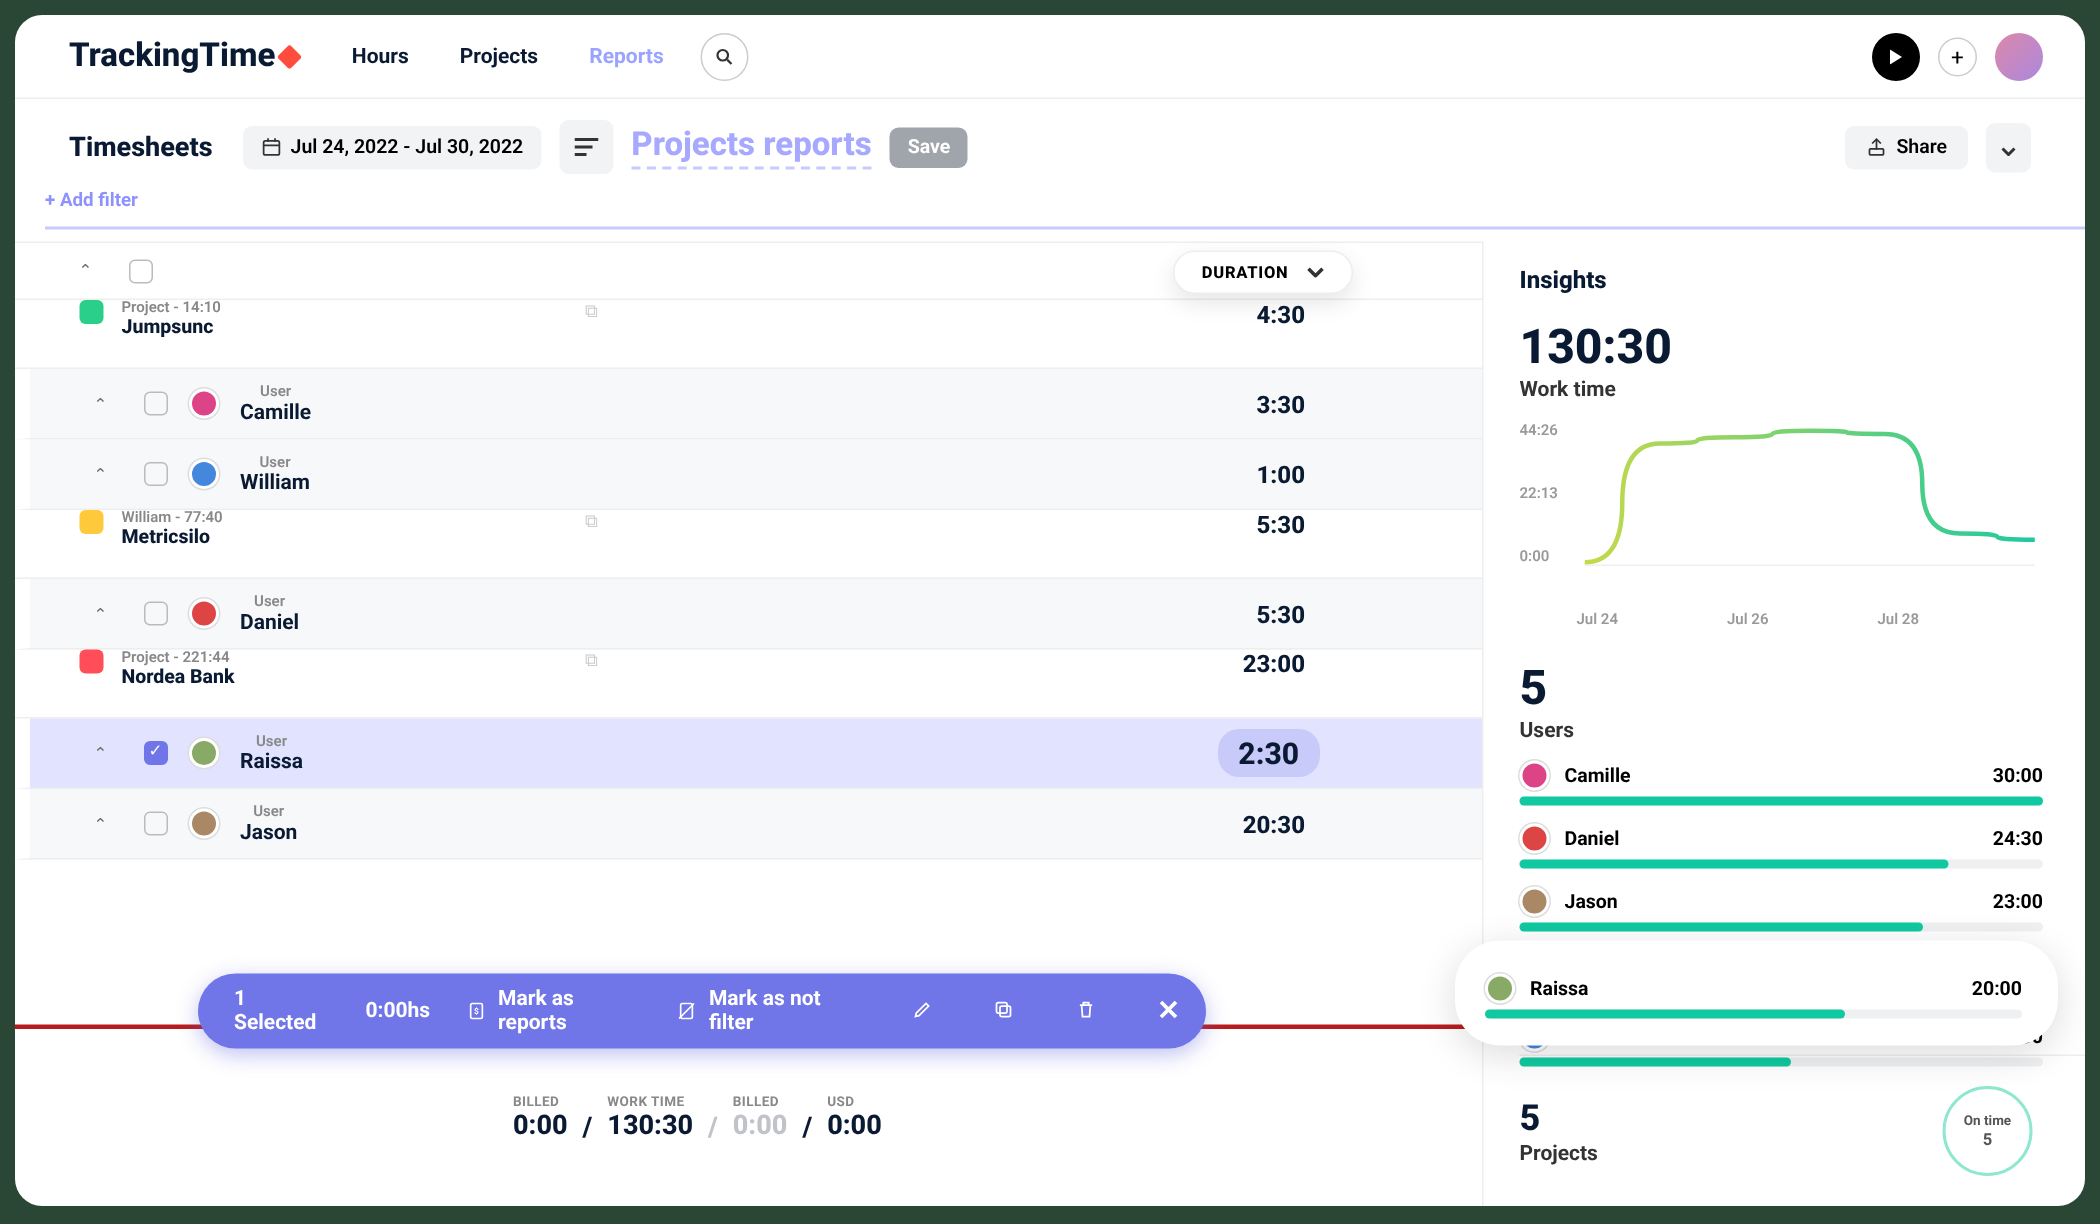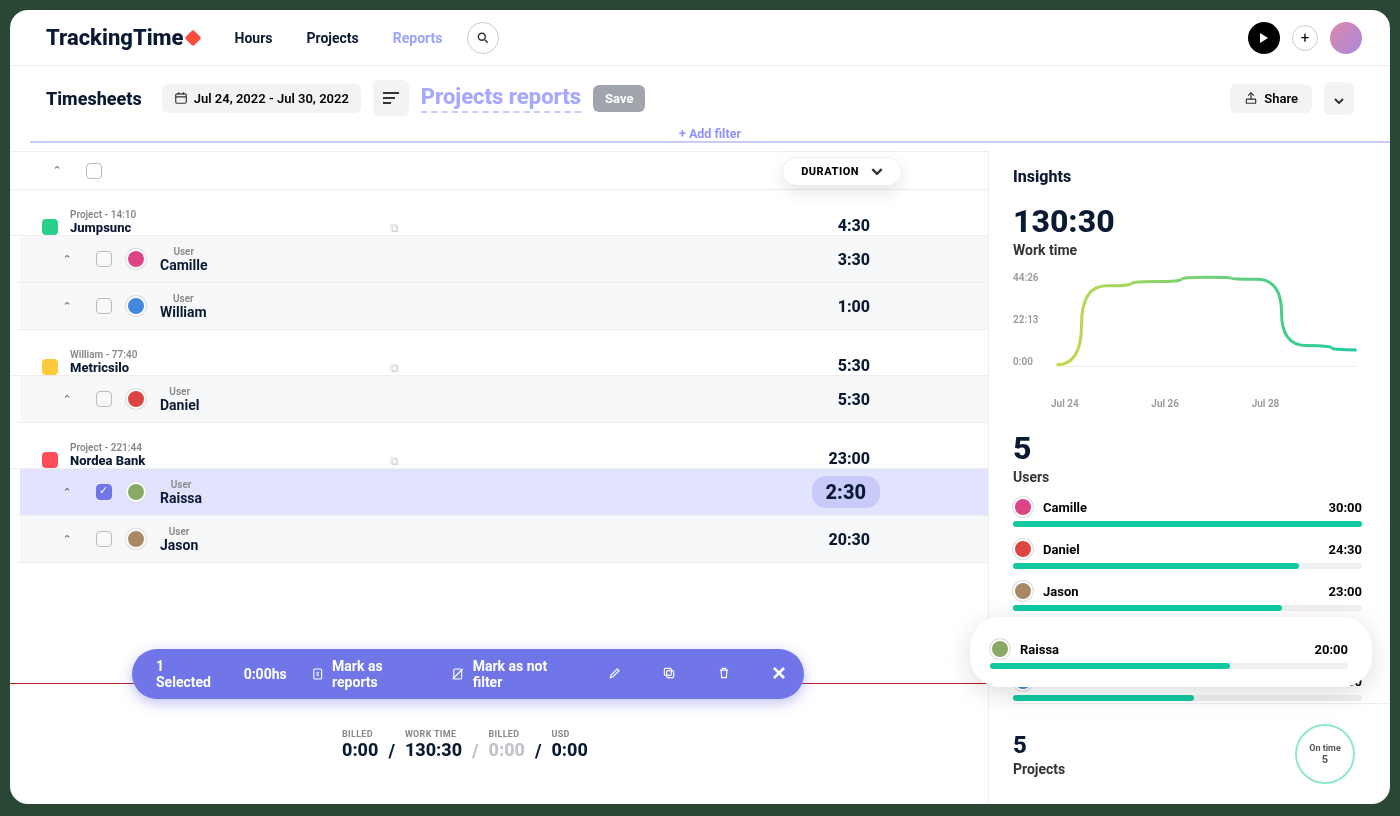--- a/index.html
+++ b/index.html
@@ -18,53 +18,53 @@
   .avatar-top { width: 32px; height: 32px; border-radius: 50%; background: linear-gradient(135deg,#d8a,#a8d); }
   
   .toolbar { display: flex; align-items: center; padding: 14px 36px 10px 36px; gap: 12px; }
   .toolbar h1 { font-size: 18px; font-weight: 800; color: #0a1a33; margin-right: 8px; }
   .date-pill { background: #f1f3f5; border-radius: 6px; padding: 7px 12px; font-size: 13px; font-weight: 600; display: flex; align-items: center; gap: 6px; }
   .icon-square { width: 36px; height: 36px; background: #f1f3f5; border-radius: 6px; display: flex; align-items: center; justify-content: center; }
   .title-editable { color: #a7a9ff; font-size: 22px; font-weight: 800; border-bottom: 2px dashed #c8cafc; padding-bottom: 2px; }
   .save-btn { background: #a0a4ab; color: #fff; font-size: 13px; font-weight: 700; padding: 6px 12px; border-radius: 6px; }
   .share-btn { margin-left: auto; background: #f1f3f5; padding: 7px 14px; border-radius: 6px; font-size: 13px; font-weight: 600; display: flex; align-items: center; gap: 6px; }
   .share-caret { background: #f1f3f5; padding: 7px 10px; border-radius: 6px; }
-  .addfilter { color: #8e92ff; font-size: 12.5px; font-weight: 700; border-bottom: 2px solid #c8cafc; padding-bottom: 0; margin: 0 0 8px 20px; display: inline-block; text-align: center; }
+  .addfilter { color: #8e92ff; font-size: 12.5px; font-weight: 700; border-bottom: 2px solid #c8cafc; padding-bottom: 10px; margin: 0 0 8px 20px; display: inline-block; }
   
   .main { display: flex; flex: 1; min-height: 0; }
   .left-col { flex: 1; display: flex; flex-direction: column; border-top: 1px solid #eee; min-width: 0; position: relative; }
   .right-col { width: 402px; border-left: 1px solid #eee; padding: 16px 28px 0 24px; overflow: visible; }
   
   .table-head { display: flex; align-items: center; height: 38px; border-bottom: 1px solid #eee; padding-left: 36px; position: relative; }
   .caret { width: 22px; text-align: center; color: #666; font-size: 11px; cursor: pointer; }
   .checkbox { width: 16px; height: 16px; border: 1.5px solid #bbb; border-radius: 4px; margin-left: 18px; }
   .checkbox.checked { background: #7076e8; border-color: #7076e8; position: relative; }
   .checkbox.checked::after { content: "✓"; position: absolute; color: #fff; font-size: 11px; left: 2px; top: -1px; }
   .duration-pill { position: absolute; right: 86px; top: 5px; background: #fff; border: 1px solid #eee; border-radius: 18px; padding: 7px 18px; font-size: 11px; font-weight: 800; letter-spacing: 0.5px; display: flex; align-items: center; gap: 12px; box-shadow: 0 6px 16px rgba(0,0,0,0.10); }
   
-  .project-row { display: flex; align-items: flex-end; height: 46px; border-bottom: 1px solid #eee; padding-left: 32px; position: relative; }
+  .project-row { display: flex; align-items: flex-start; height: 46px; border-bottom: 1px solid #eee; padding-left: 43px; position: relative; }
   .proj-info { display: flex; flex-direction: column; }
   .proj-meta { font-size: 10px; color: #888; font-weight: 600; }
   .proj-name { font-size: 13px; font-weight: 800; color: #0a1a33; }
   .ext-icon { margin-left: auto; margin-right: 0; color: #ccc; font-size: 12px; position: absolute; left: 380px; }
   .row-duration { position: absolute; right: 118px; font-size: 16px; font-weight: 800; color: #0a1a33; }
   .user-row { display: flex; align-items: center; height: 47px; border-bottom: 1px solid #eee; padding-left: 48px; position: relative; background: #f7f8fa; border-left: 10px solid #fff; }
   .user-row .caret { margin-left: -12px; }
   .user-row.selected { background: #e1e3ff; }
   .user-row.selected .row-duration { background: #c8cbfa; padding: 4px 14px; border-radius: 14px; font-size: 20px; right: 108px; }
   .mini-avatar { width: 20px; height: 20px; border-radius: 50%; margin-left: 14px; margin-right: 10px; border: 2px solid #fff; box-shadow: 0 0 0 1px #ddd; }
   .user-info { display: flex; flex-direction: column; margin-left: 4px; text-align: center; }
   .user-label { font-size: 10px; color: #888; font-weight: 600; }
   .user-name { font-size: 14px; font-weight: 700; color: #0a1a33; }
   
   .float-bar { position: absolute; left: 122px; bottom: 105px; width: 672px; height: 50px; background: #7076e8; border-radius: 25px; display: flex; align-items: center; color: #fff; font-size: 14px; font-weight: 700; padding: 0 10px 0 24px; gap: 24px; box-shadow: 0 4px 14px rgba(96,100,220,0.4); }
   .float-bar .act { display: flex; align-items: center; gap: 8px; }
   .float-bar .ico { width: 32px; text-align: center; font-size: 16px; }
   
-  .totals { border-top: 1px solid #b91c1c; height: 121px; display: flex; align-items: center; padding-left: 332px; gap: 10px; }
+  .totals { border-top: 3px solid #b91c1c; height: 121px; display: flex; align-items: center; padding-left: 332px; gap: 10px; }
   .tot-block { display: flex; flex-direction: column; }
   .tot-label { font-size: 9px; font-weight: 700; color: #888; letter-spacing: 0.3px; }
   .tot-val { font-size: 18px; font-weight: 800; color: #0a1a33; }
   .tot-val.light { color: #c0c3c8; }
   .tot-slash { font-size: 18px; font-weight: 800; color: #0a1a33; padding-top: 12px; }
   .tot-slash.light { color: #c0c3c8; }
   
   .insights-title { font-size: 16px; font-weight: 800; color: #0a1a33; margin-bottom: 16px; }
   .big-num { font-size: 32px; font-weight: 800; color: #0a1a33; }
   .big-label { font-size: 14px; font-weight: 700; color: #333; margin-top: 2px; }

